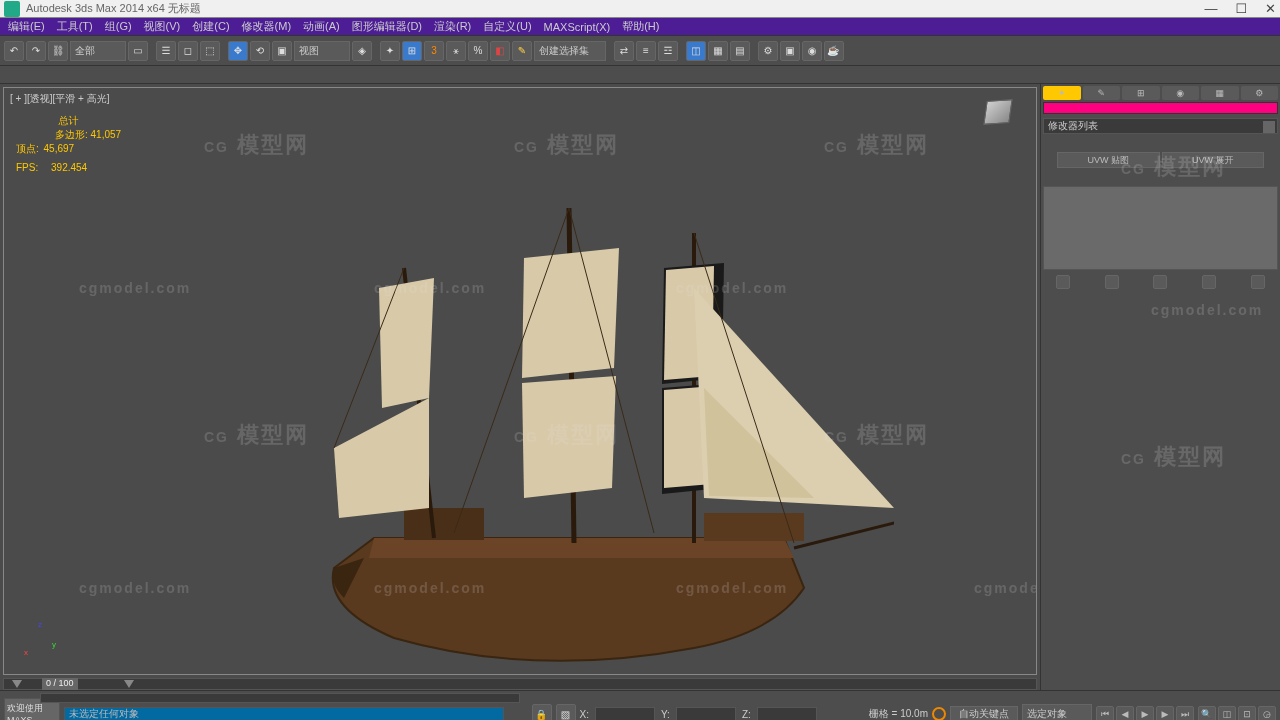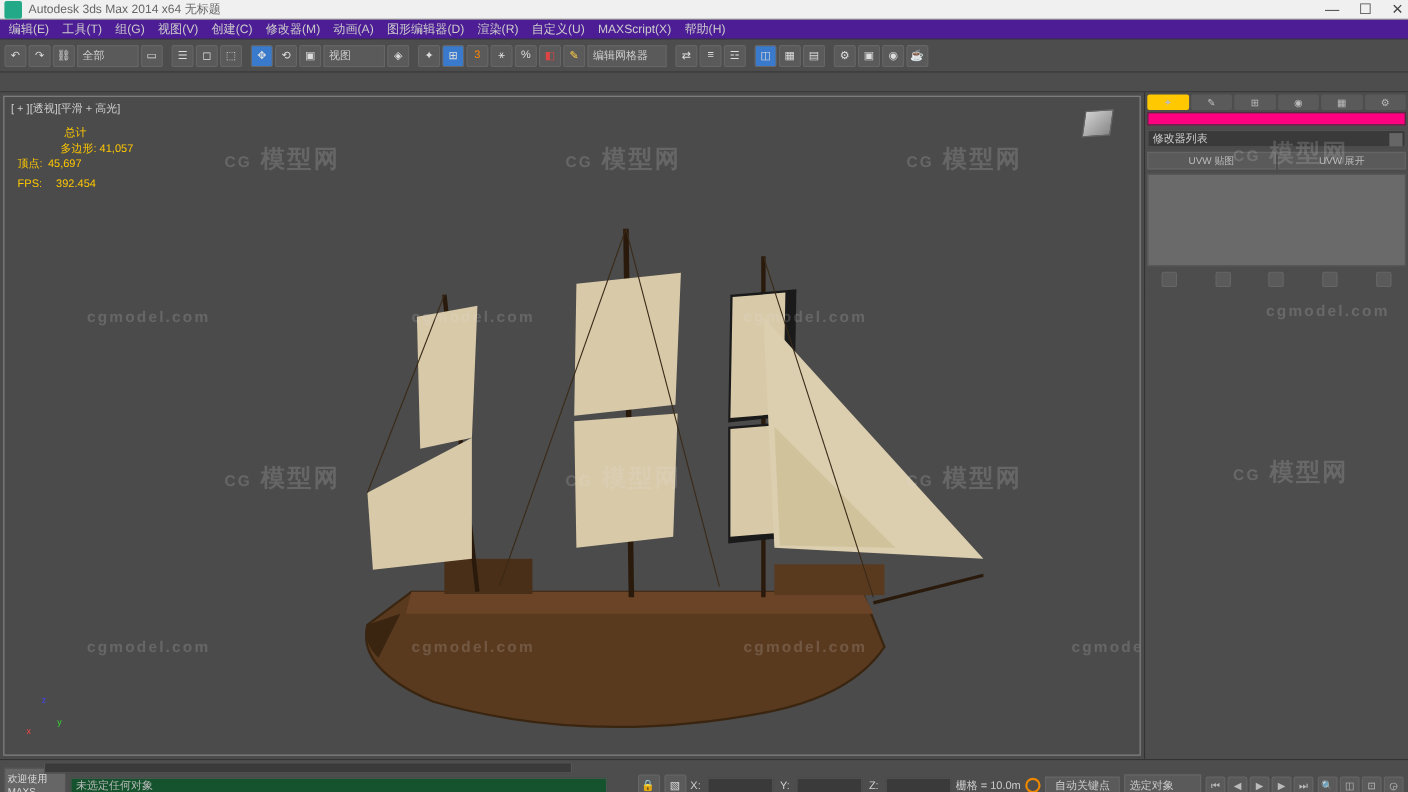--- a/index.html
+++ b/index.html
@@ -42,36 +42,36 @@
 .timeline-mini .marker { position: absolute; left: 38px; top: -1px; height: 12px; padding: 0 4px; background: #666; color: #eee; font-size: 9px; }
 .timeline-mini .tri { position: absolute; left: 8px; top: 1px; width:0;height:0;border-left:5px solid transparent;border-right:5px solid transparent;border-top:8px solid #888;}
 .timeline-mini .tri.r { left: 120px; border-top-color:#888;}
 .cmd-panel { width: 240px; background: #4d4d4d; border-left: 1px solid #333; display: flex; flex-direction: column; }
 .cmd-tabs { height: 16px; display: flex; gap: 2px; padding: 2px; }
 .cmd-tabs .t { flex: 1; height: 14px; background: #5a5a5a; border-radius: 2px; cursor: pointer; display:flex;align-items:center;justify-content:center;font-size:9px;color:#bbb;}
 .cmd-tabs .t.active { background: #ffc800; }
 .cmd-color { height: 12px; margin: 2px; background: #ff0080; border: 1px solid #333; }
 .cmd-drop { height: 16px; margin: 2px; background: #3a3a3a; border: 1px solid #555; font-size: 10px; padding: 0 4px; display: flex; align-items: flex-start; position: relative; }
 .cmd-drop .arr { position: absolute; right: 2px; top: 2px; width: 12px; height: 12px; background: #666; }
-.cmd-btns { display: flex; gap: 2px; margin: 2px; }
+.cmd-btns { display: flex; gap: 2px; margin: 16px; }
 .cmd-btns .b { flex: 1; height: 16px; background: #5a5a5a; border: 1px solid #666; font-size: 9px; display:flex;align-items:center;justify-content:center;color:#bbb;}
 .cmd-stack { height: 84px; margin: 2px; background: #6a6a6a; border: 1px solid #555; }
 .cmd-stack-tools { height: 16px; margin: 2px; background:#4d4d4d; display:flex; gap:8px; justify-content:space-around; align-items:center;}
 .cmd-stack-tools span{width:14px;height:14px;background:#5a5a5a;border:1px solid #666;border-radius:2px;}
 .bottom-bar { height: 48px; background: #4d4d4d; border-top: 1px solid #333; display: flex; flex-direction: column; }
 .tl-ruler { height: 14px; display: flex; align-items: flex-end; position: relative; margin-left:60px; margin-right:240px;}
 .bot-row1 { height: 18px; display: flex; align-items: center; padding: 0 4px; gap: 4px; }
 .status-left { width: 56px; background: #666; padding: 2px; font-size: 9px; color: #ddd; text-align: left; height:32px;display:flex;flex-direction:column;justify-content:space-around;border:1px solid #555;}
 .coords { display: flex; gap: 6px; align-items: center; font-size: 10px; color: #ccc; }
 .coords input { width: 60px; height: 14px; background: #3a3a3a; border: 1px solid #555; color: #999; font-size: 10px; padding: 0 3px; }
-.grid-inf { display: flex; gap: 4px; font-size: 10px; color: #ccc; align-items:flex-start;}
+.grid-inf { display: flex; gap: 4px; font-size: 10px; color: #ccc; align-items:flex-start;margin-left:48px;}
 .key-btn { height: 16px; padding: 0 8px; background: #5a5a5a; border: 1px solid #666; font-size: 10px; color: #ccc; display:flex;align-items:center;}
 .nav-btns { display: flex; gap: 2px; }
 .nav-btns .nb { width: 18px; height: 16px; background: #5a5a5a; border: 1px solid #666; border-radius: 2px; cursor: pointer; font-size:9px;display:flex;align-items:center;justify-content:center;color:#bbb;}
-.prompt-box { flex: 1; height: 14px; background: #14532d; border: 1px solid #555; font-size: 10px; color: #bbb; padding: 0 4px; display:flex;align-items:center;}
+.prompt-box { flex: 1; height: 14px; background: #0369a1; border: 1px solid #555; font-size: 10px; color: #bbb; padding: 0 4px; display:flex;align-items:center;}
 .tl-controls{display:flex;align-items:center;gap:2px;margin-left:40px;}
 .tl-slider{width:480px;height:10px;background:#3a3a3a;border:1px solid #555;position:relative;}
 </style>
 </head>
 <body>
 
 <div class="title-bar">
   <div class="icon"></div>
   <div class="title">Autodesk 3ds Max  2014 x64   无标题</div>
   <div class="win-ctrl">
@@ -113,21 +113,21 @@
   <div class="tb-drop">视图</div>
   <div class="tb-btn">◈</div>
   <div class="tb-sep"></div>
   <div class="tb-btn">✦</div>
   <div class="tb-btn active">⊞</div>
   <div class="tb-btn" style="color:#f80">3</div>
   <div class="tb-btn">⚹</div>
   <div class="tb-btn">%</div>
   <div class="tb-btn" style="color:#d44">◧</div>
   <div class="tb-btn" style="color:#fc4">✎</div>
-  <div class="tb-drop wide">编辑网格器</div>
+  <div class="tb-drop wide">创建选择集</div>
   <div class="tb-sep"></div>
   <div class="tb-btn">⇄</div>
   <div class="tb-btn">≡</div>
   <div class="tb-btn">☲</div>
   <div class="tb-sep"></div>
   <div class="tb-btn" style="background:#3a7acc">◫</div>
   <div class="tb-btn">▦</div>
   <div class="tb-btn">▤</div>
   <div class="tb-sep"></div>
   <div class="tb-btn">⚙</div>
@@ -190,20 +190,25 @@
         <path d="M 388 200 L 450 195 L 448 300 L 388 306 Z" fill="#1a1a1a"></path>
         <path d="M 390 202 L 440 198 L 438 296 L 390 300 Z" fill="#d8c9a8"></path>
         <path d="M 420 100 L 620 320 L 430 310 Z" fill="#dccfb0"></path>
         <path d="M 430 200 L 540 310 L 435 308 Z" fill="#d0c29a"></path>
         <line x1="130" y1="80" x2="60" y2="260" stroke="#3a2a18" stroke-width="1"></line>
         <line x1="295" y1="20" x2="180" y2="345" stroke="#3a2a18" stroke-width="1"></line>
         <line x1="295" y1="20" x2="380" y2="345" stroke="#3a2a18" stroke-width="1"></line>
         <line x1="420" y1="45" x2="520" y2="355" stroke="#3a2a18" stroke-width="1"></line>
       </svg>
     </div>
+    <div class="timeline-mini">
+      <div class="tri"></div>
+      <div class="marker">0 / 100</div>
+      <div class="tri r"></div>
+    </div>
   </div>
 
   <div class="cmd-panel">
     <div class="cmd-tabs">
       <div class="t active">✦</div>
       <div class="t">✎</div>
       <div class="t">⊞</div>
       <div class="t">◉</div>
       <div class="t">▦</div>
       <div class="t">⚙</div>

